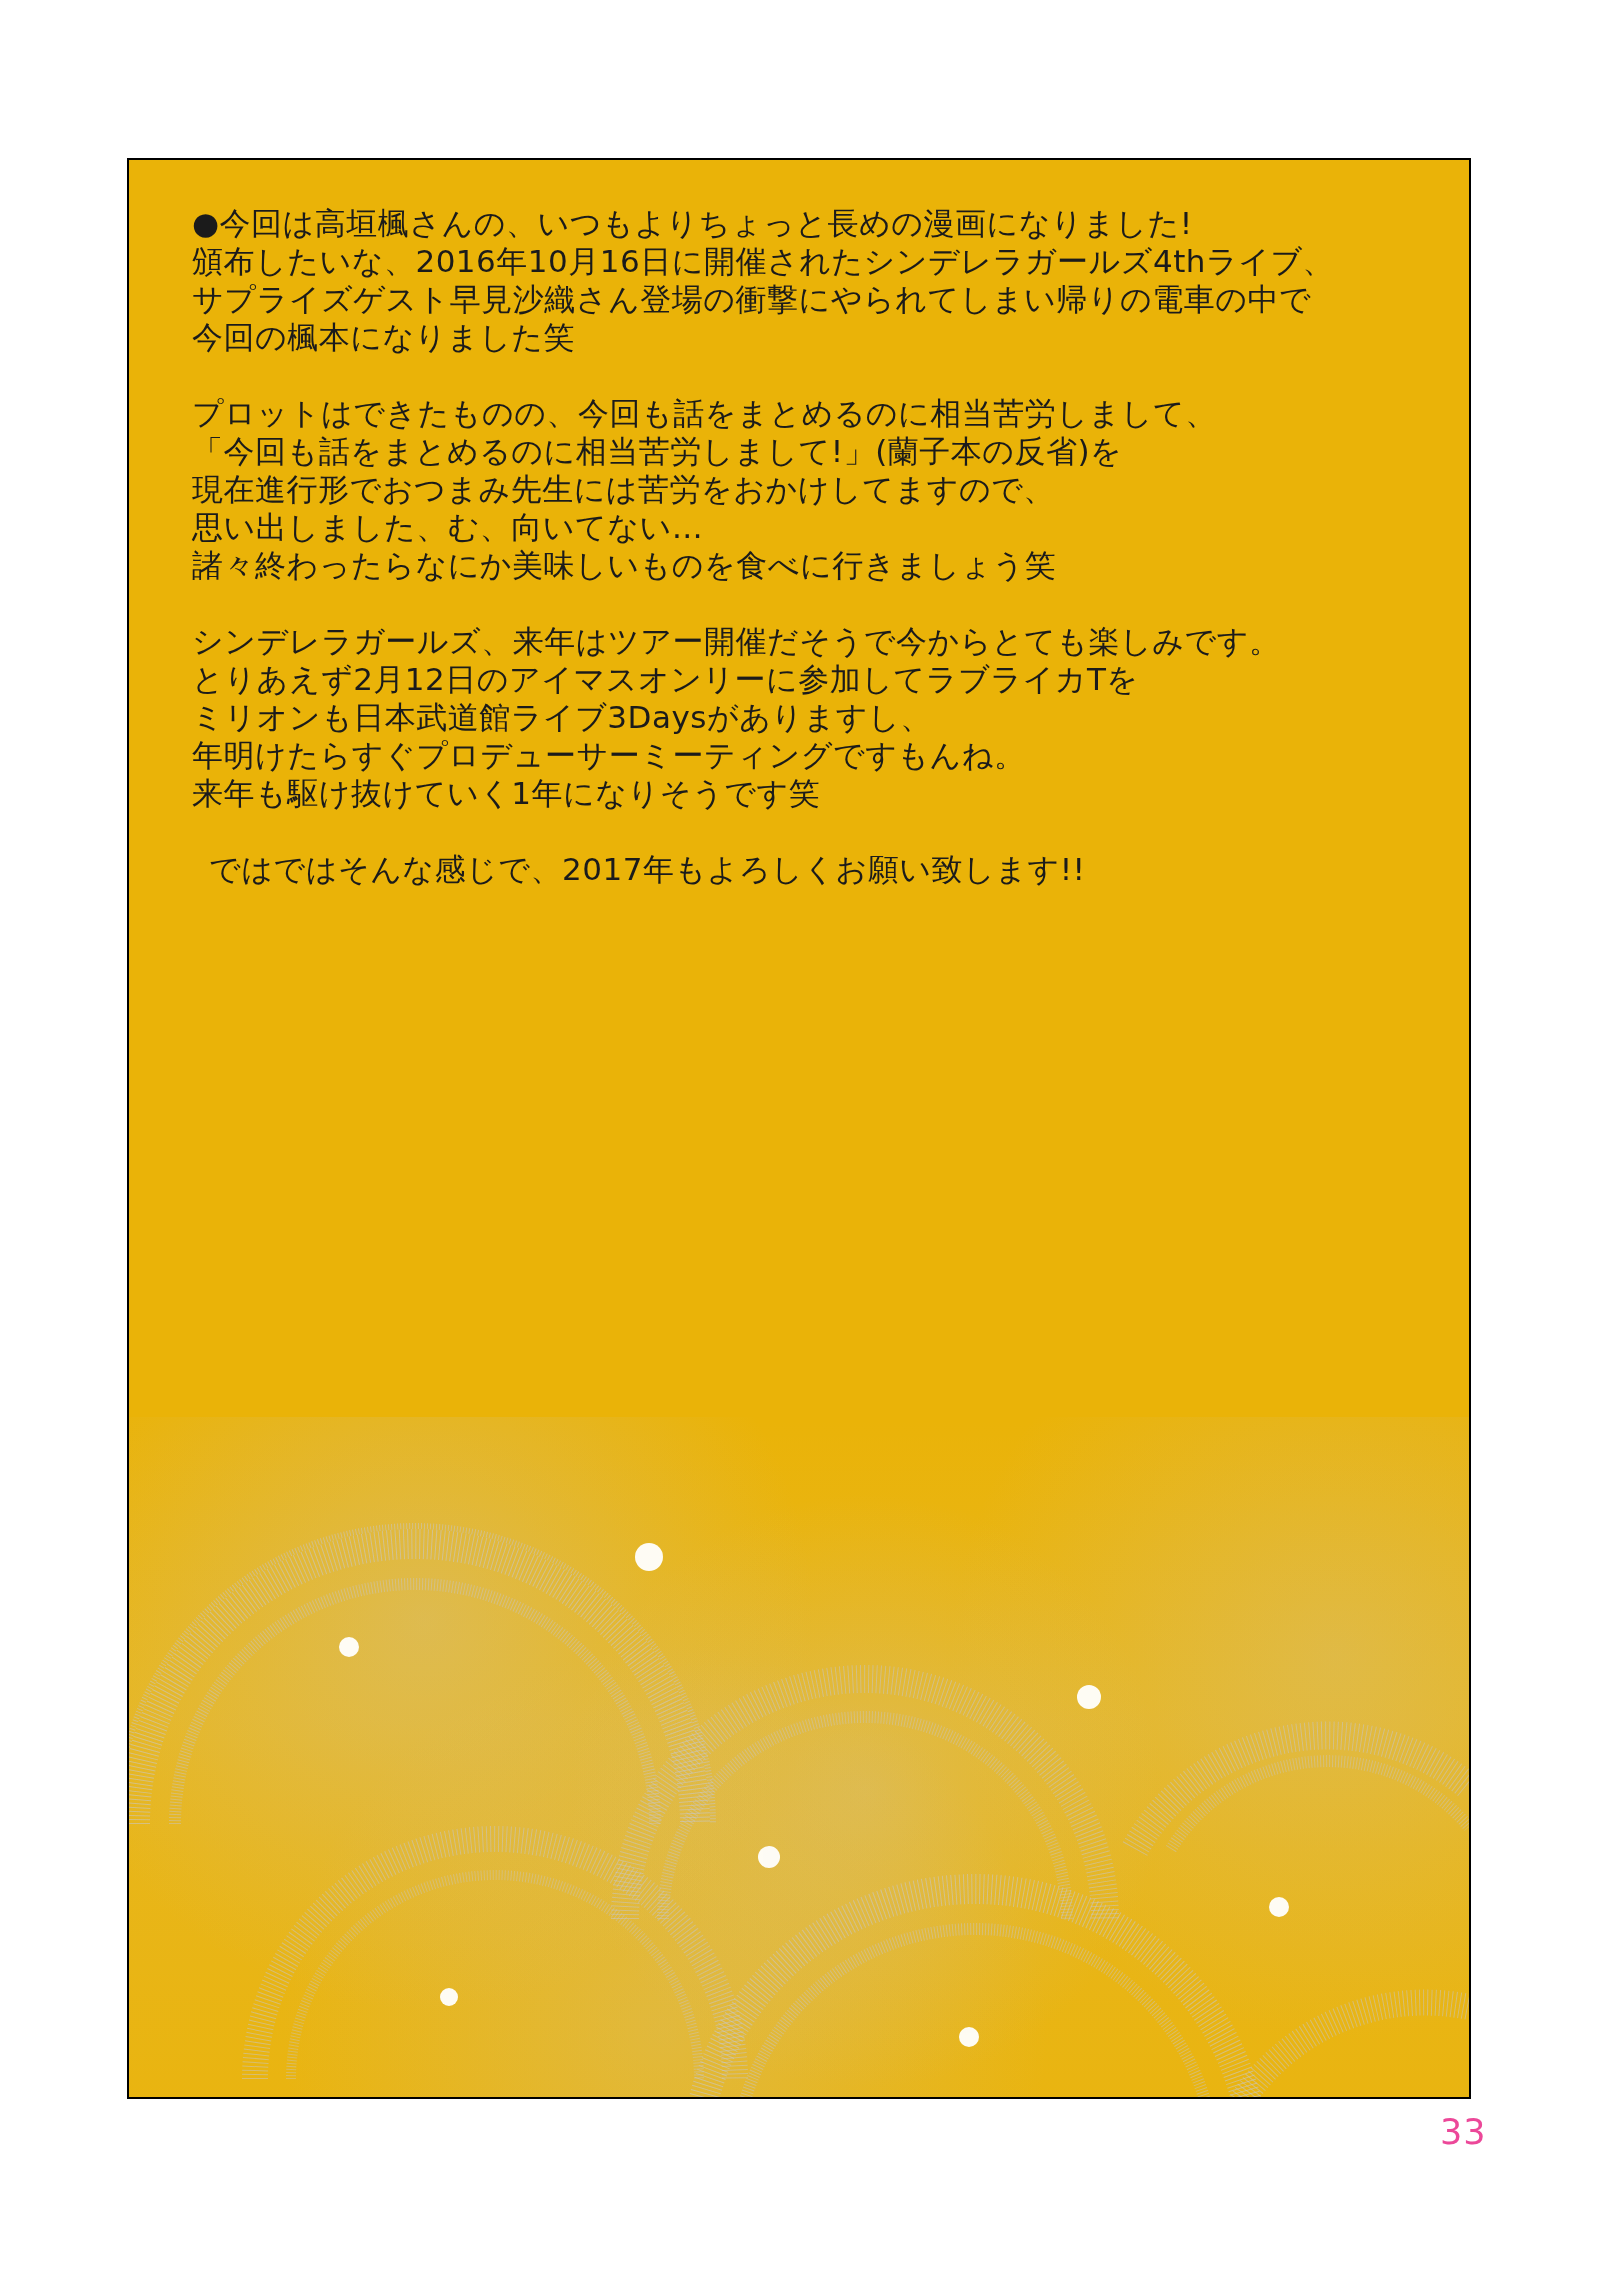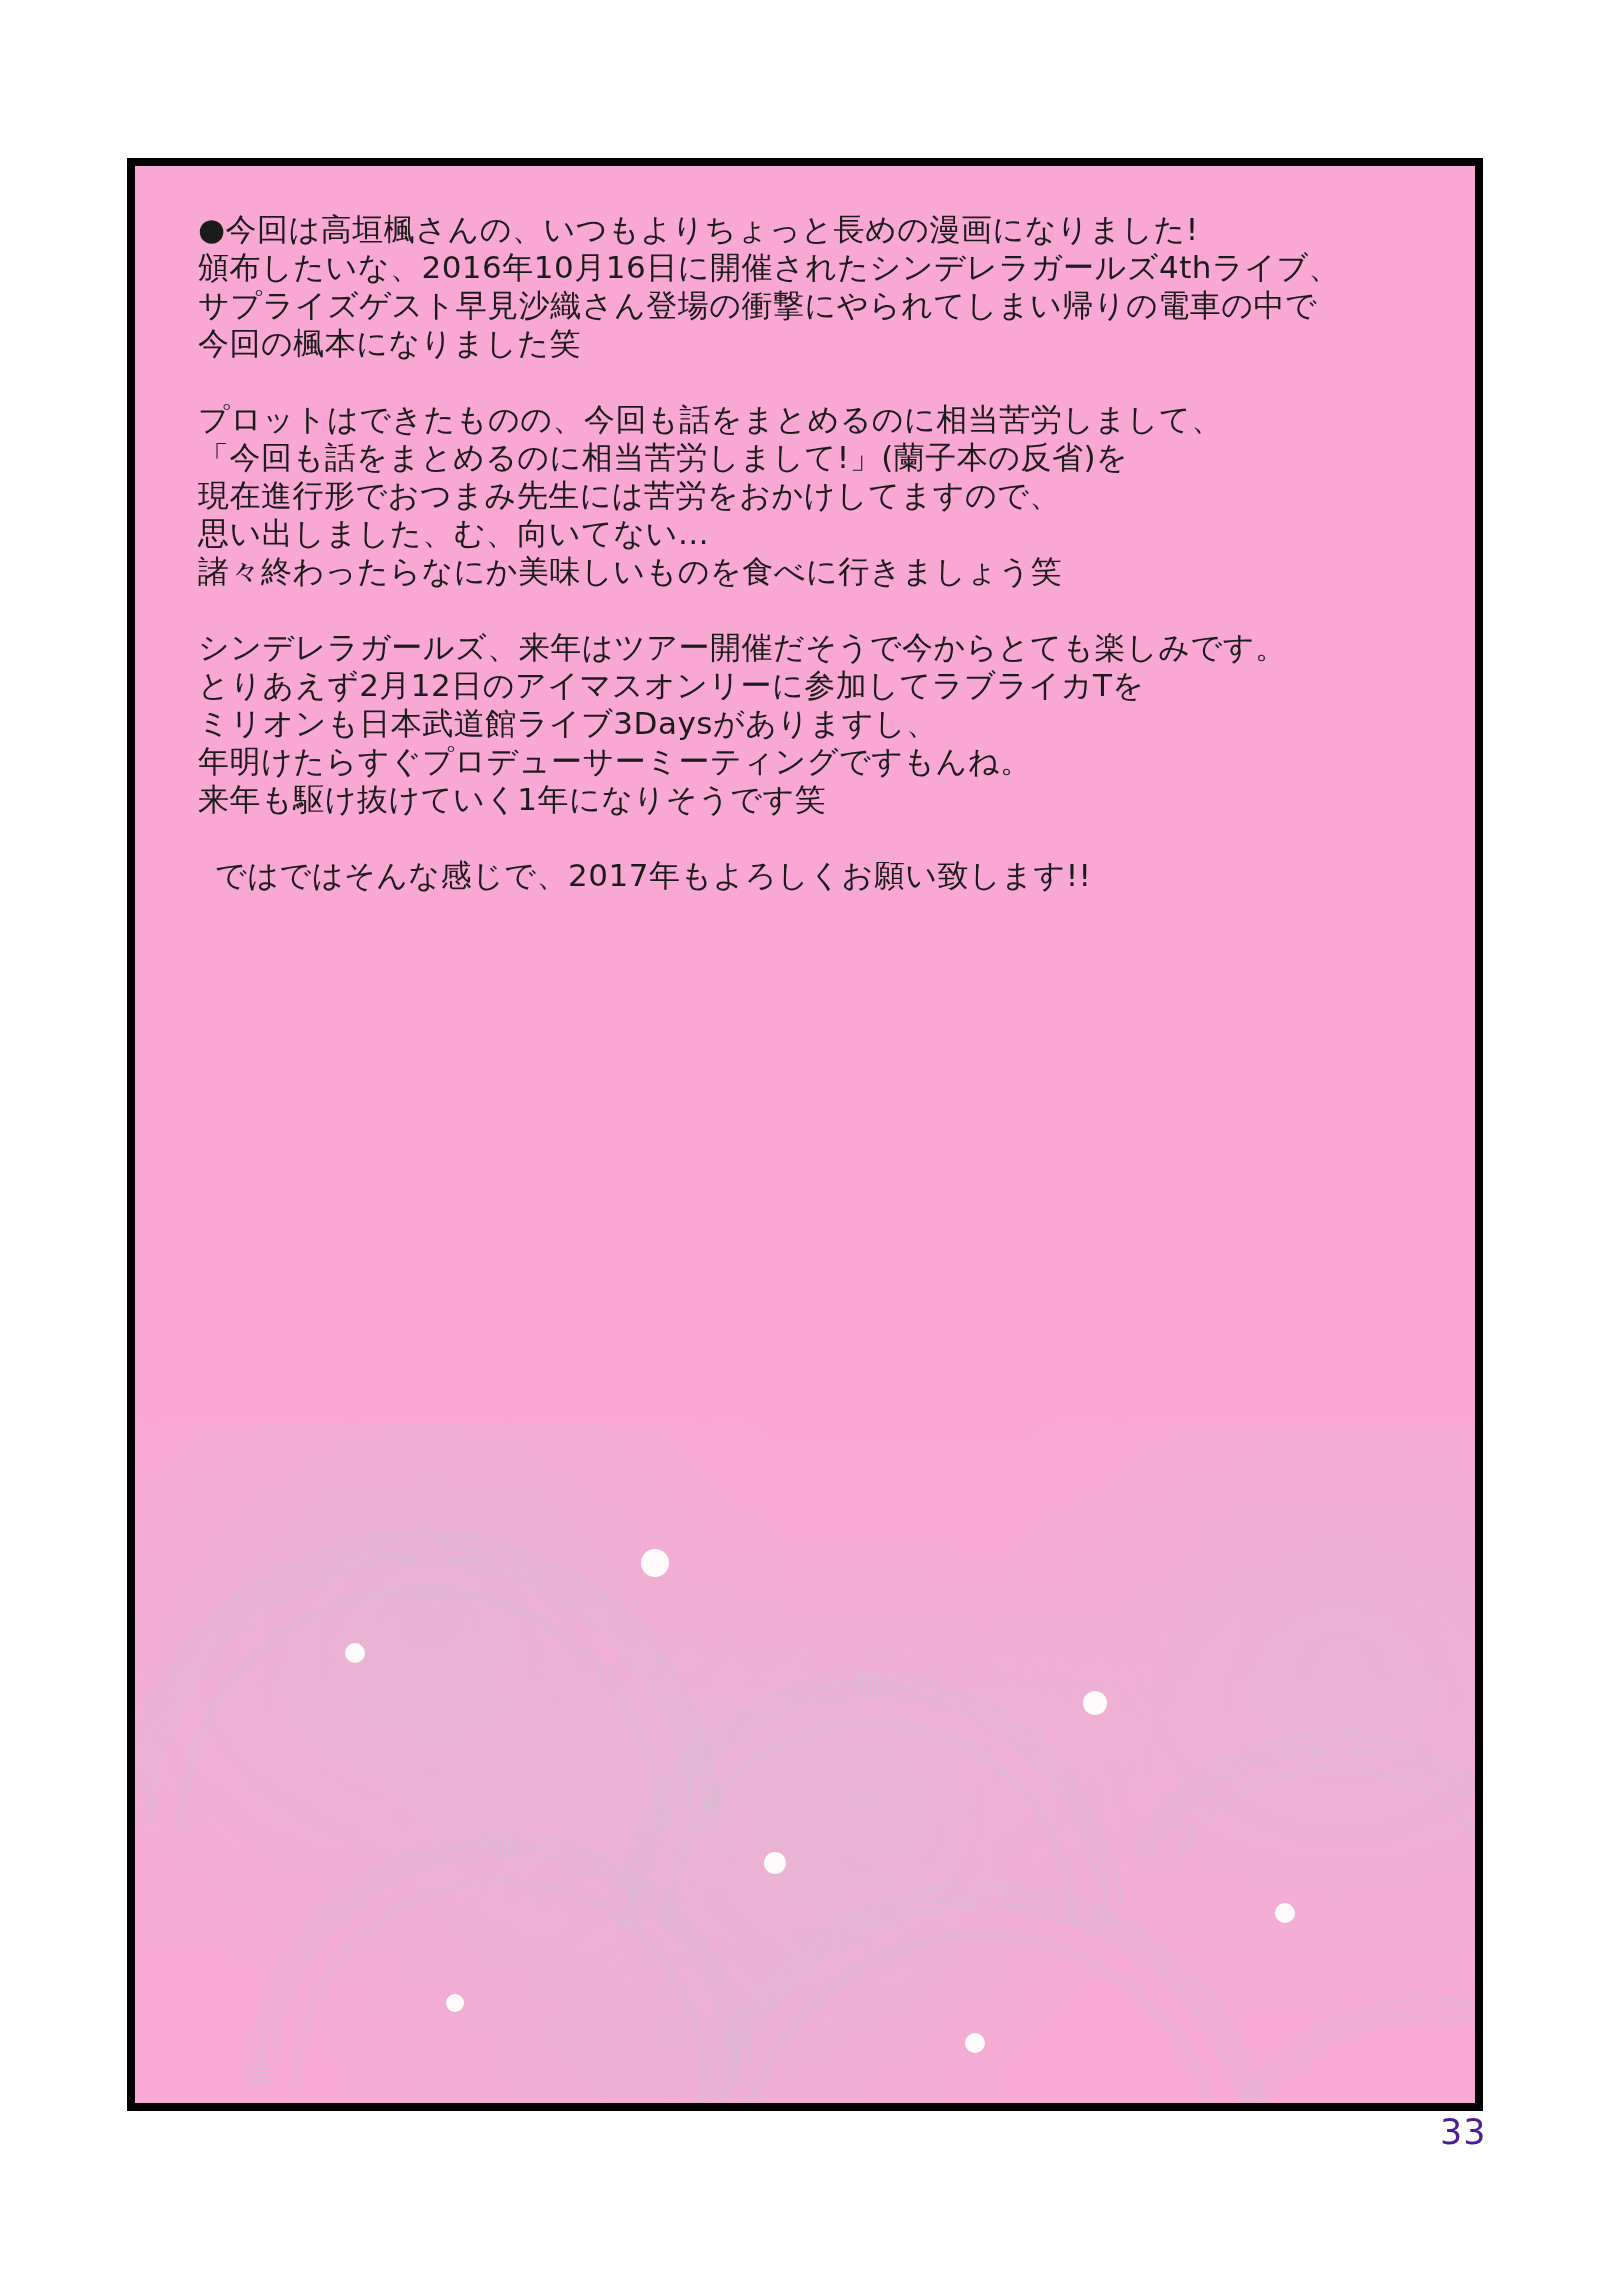--- a/index.html
+++ b/index.html
@@ -5,22 +5,22 @@
   html,body{margin:0;padding:0;}
   body{
     width:1600px;height:2269px;position:relative;
     background:#ffffff;
     font-family:"DejaVu Sans","Liberation Sans",sans-serif;
     overflow:hidden;
   }
   .page-frame{
     position:absolute;left:127px;top:158px;
     width:1340px;height:1937px;
-    border:8px solid #000000;
-    background:#f9a8d4;
+    border:2px solid #000000;
+    background:#eab308;
     overflow:hidden;
   }
   .text-block{
     position:absolute;left:63px;top:44px;
     width:1230px;
     color:#1b1b1b;
     font-size:31px;
     line-height:38px;
     letter-spacing:0.5px;
     font-weight:500;
@@ -35,21 +35,21 @@
       radial-gradient(circle at 22% 30%, rgba(198,200,210,0.30), rgba(198,200,210,0) 34%),
       radial-gradient(circle at 55% 55%, rgba(198,200,210,0.26), rgba(198,200,210,0) 36%),
       radial-gradient(circle at 90% 35%, rgba(198,200,210,0.24), rgba(198,200,210,0) 30%),
       radial-gradient(circle at 40% 90%, rgba(198,200,210,0.22), rgba(198,200,210,0) 38%),
       linear-gradient(to bottom, rgba(210,212,220,0) 0%, rgba(210,212,220,0.10) 45%, rgba(210,212,220,0.04) 100%);
     pointer-events:none;
   }
   .lace-svg{position:absolute;left:0;bottom:0;pointer-events:none;}
   .page-number{
     position:absolute;left:1440px;top:2112px;
-    font-size:35px;color:#4c1d95;letter-spacing:1px;
+    font-size:35px;color:#ec4899;letter-spacing:1px;
     font-family:"DejaVu Sans","Liberation Sans",sans-serif;
   }
 </style>
 </head>
 <body>
 
 <div class="page-frame">
 
   <div class="lace-wash"></div>
 

